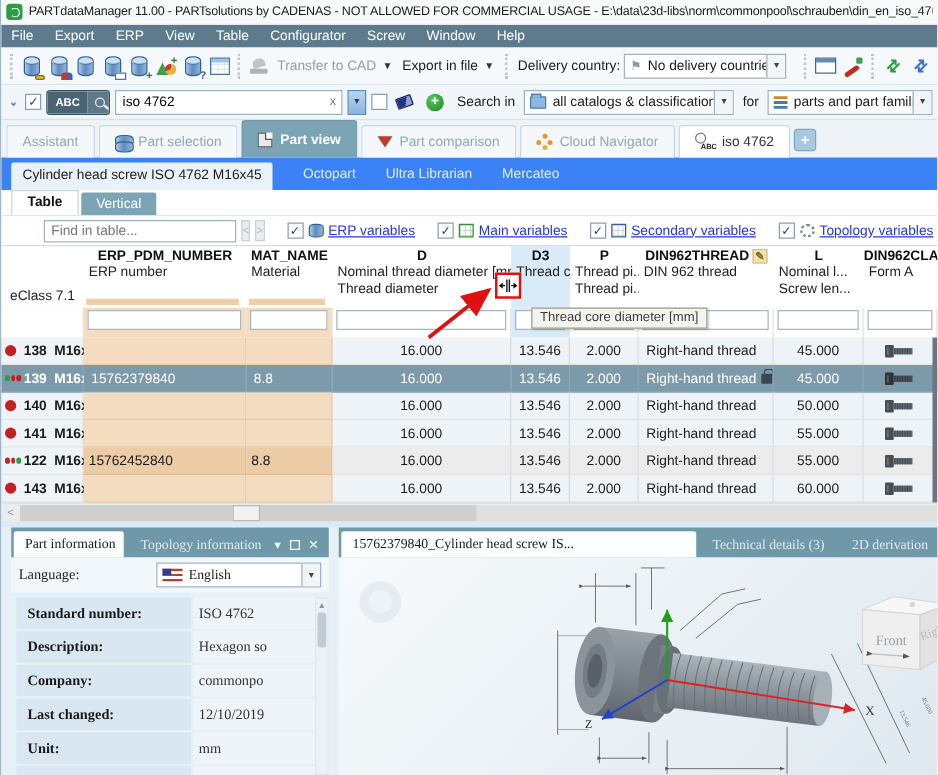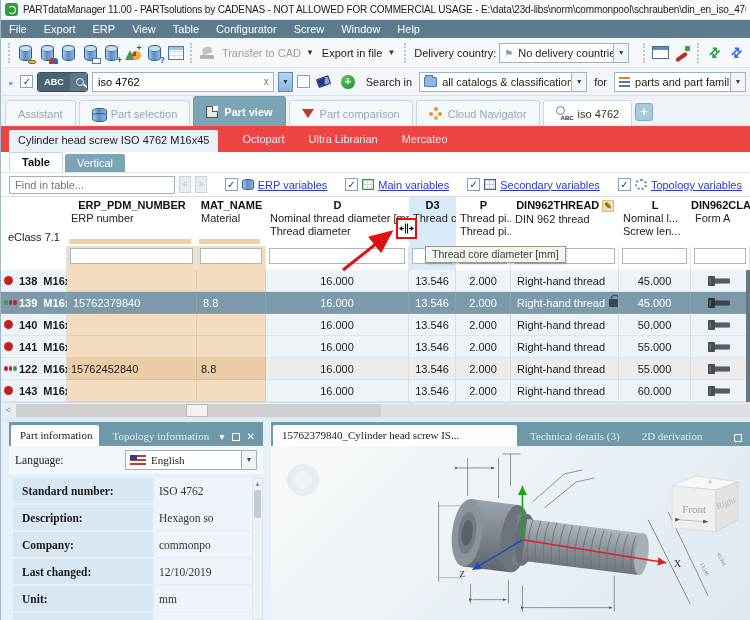--- a/index.html
+++ b/index.html
@@ -81,31 +81,31 @@
   .cloudico{width:13px;height:13px;position:relative;}
   .cloudico i{position:absolute;width:4px;height:4px;border-radius:50%;background:#e8952a;}
   .cloudico i:nth-child(1){left:5px;top:0;}
   .cloudico i:nth-child(2){left:0;top:5px;}
   .cloudico i:nth-child(3){right:0;top:5px;}
   .cloudico i:nth-child(4){left:5px;bottom:0;background:#e8b23a;}
   .magabc{position:relative;width:16px;height:15px;}
   .magabc .m{width:9px;height:9px;border:1.5px solid #6a7f8c;border-radius:50%;position:absolute;left:0;top:0;}
   .magabc .t{position:absolute;right:-2px;bottom:0;font-size:6px;font-weight:bold;color:#222;}
   
-  .doctabs{height:26px;background:#ef4444;display:flex;align-items:center;gap:24px;padding:0 0 0 8px;}
+  .doctabs{height:26px;background:#3b82f6;display:flex;align-items:center;gap:24px;padding:0 0 0 8px;}
   .dtab{font-size:11px;color:#e2ecf1;white-space:nowrap;}
   .dtab.active{background:#e9f2f8;color:#1c1c1c;padding:4px 9px;border-radius:2px 2px 0 0;align-self:flex-end;height:22px;}
   
   .viewtabs{height:21px;background:#fff;display:flex;align-items:flex-end;padding-left:8px;gap:2px;border-bottom:1px solid #e0e6ea;}
   .vtab{font-size:11px;padding:3px 12px;}
   .vtab.active{background:#fff;border:1px solid #c9d4da;border-bottom-color:#fff;font-weight:bold;color:#111;}
   .vtab.teal{background:#7ba4b4;color:#fff;border-radius:2px 2px 0 0;}
   
   .findrow{height:23px;background:#fff;display:flex;align-items:center;padding:2px 8px;gap:4px;}
-  .findrow input{width:218px;height:18px;border:1px solid #9fb3bf;font-size:11px;padding:0 5px;color:#333;font-family:inherit;outline:none;}
+  .findrow input{width:218px;height:18px;border:1px solid #9fb3bf;font-size:11px;padding:0 5px;color:#333;font-family:inherit;outline:none;margin-left:26px;}
   .navbtn{width:15px;height:17px;background:#e9edf0;border:1px solid #c9d2d8;color:#aab4bb;font-size:9px;text-align:center;line-height:15px;}
   .fcheck{display:flex;align-items:center;gap:4px;margin-left:14px;}
   .flink{font-size:11px;color:#2836d6;text-decoration:underline;white-space:nowrap;}
   .vicon{width:12px;height:11px;flex:0 0 auto;}
   .vicon.db{background:linear-gradient(90deg,#a9c9e6,#5d8cbf 45%,#8db4da);border:1px solid #2f5f93;border-radius:5px/2.5px;}
   .vicon.grid-g{background:#fff;border:1px solid #3a8a3a;background-image:linear-gradient(#bfe0bf 1px,transparent 1px),linear-gradient(90deg,#bfe0bf 1px,transparent 1px);background-size:4px 4px;}
   .vicon.grid-b{background:#fff;border:1px solid #3a5f9a;background-image:linear-gradient(#c2d4ec 1px,transparent 1px),linear-gradient(90deg,#c2d4ec 1px,transparent 1px);background-size:4px 4px;}
   .vicon.topo{border-radius:50%;border:2px dotted #7a8790;}
   
   .grid{display:grid;grid-template-columns:66px 130px 69px 143px 47px 55px 108px 72px 1fr;}
@@ -672,21 +672,21 @@
         </div>
         <div class="vscroll">
             <span class="ar">▲</span>
             <span class="vthumb"></span>
           </div>
       </div>
     </div>
 
     <div class="panel rpanel">
       <div class="ptabbar">
-        <span class="ptab active" style="width:244px">15762379840_Cylinder head screw IS...</span>
+        <span class="ptab active" style="width:284px">15762379840_Cylinder head screw IS...</span>
         <span class="ptab">Technical details (3)</span>
         <span class="ptab">2D derivation</span>
         <span class="pctrl">
             <span class="sq"></span>
           </span>
       </div>
       <div class="viewport">
         <svg viewBox="0 0 480 174" preserveAspectRatio="xMidYMid slice">
           <defs>
             <linearGradient id="shaftg" x1="0" y1="0" x2="0" y2="1">

